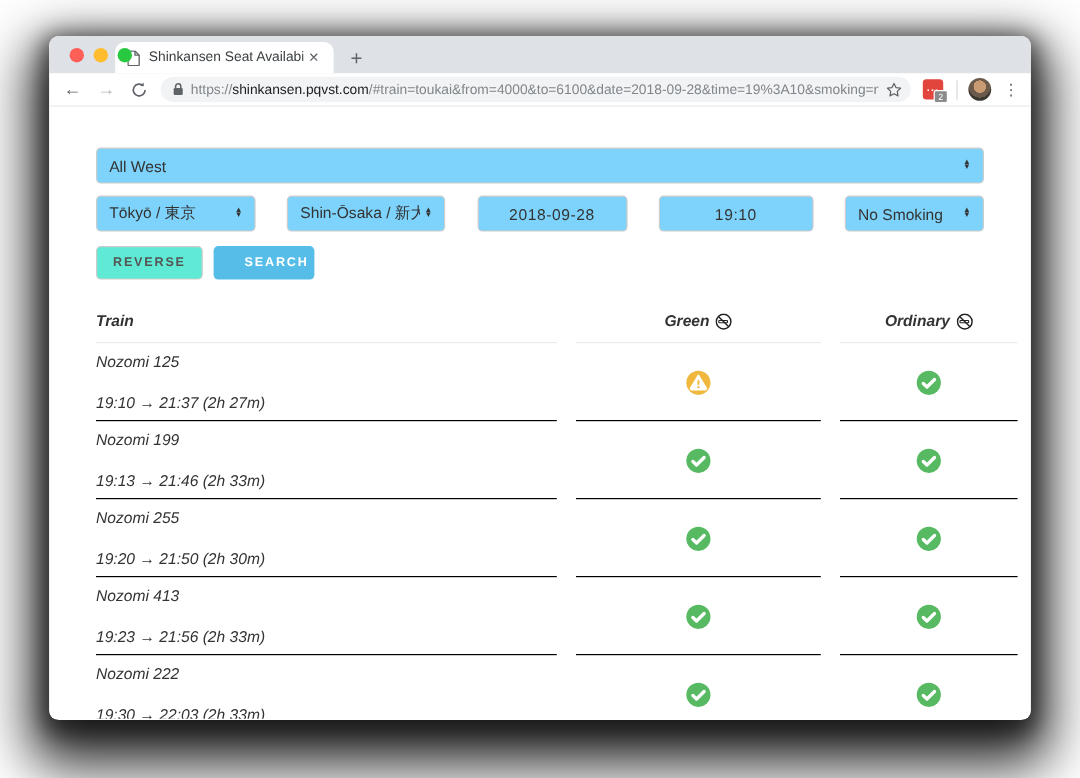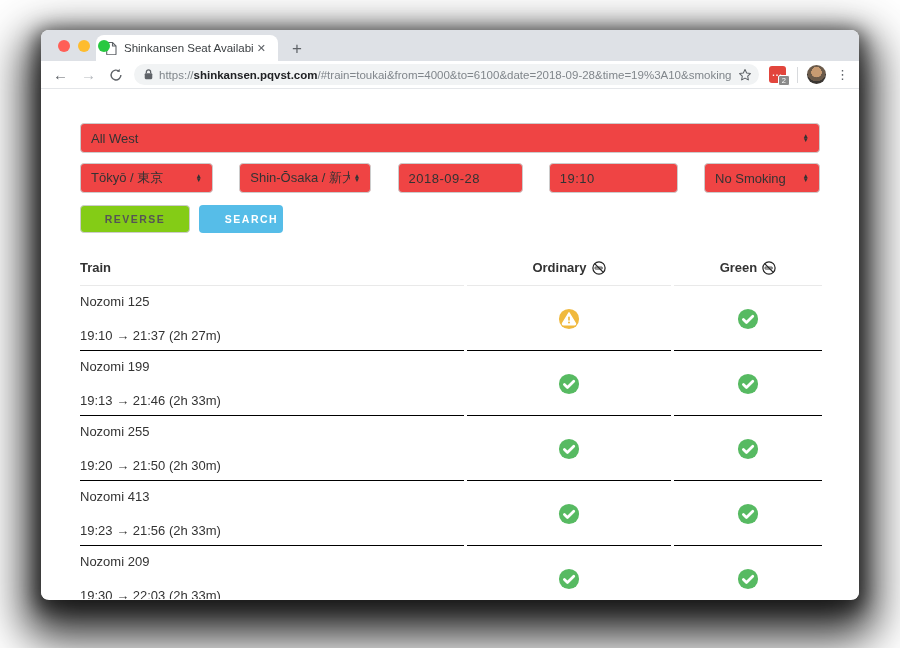--- a/index.html
+++ b/index.html
@@ -35,57 +35,57 @@
     padding: 0 10px 0 12px; border-bottom: 1px solid #e4e6e9; }
   .nav-btn { font-size: 15px; color: #5f6368; margin-right: 13px; line-height: 1; }
   .nav-btn.disabled { color: #b6b9be; }
   .reload-icon { margin-right: 11px; display: flex; }
   .omnibox {
     flex: 1; height: 21px; background: #f1f3f4; border-radius: 11px;
     display: flex; align-items: center; padding: 0 7px 0 10px; min-width: 0;
   }
   .lock-icon { display: flex; margin-right: 6px; flex: 0 0 auto; }
   .url { flex: 1; font-size: 11.5px; white-space: nowrap; overflow: hidden; color: #80868b; min-width: 0; }
-  .url .host { color: #202124; font-weight: bold; }
+  .url .host { color: #202124; font-weight: normal; }
   .star-icon { flex: 0 0 auto; margin-left: 6px; display: flex; }
   .ext-icon { position: relative; width: 17px; height: 17px; background: #e2453c; border-radius: 3px;
     margin-left: 10px; display: flex; align-items: center; justify-content: center; flex: 0 0 auto; }
   .ext-icon .dots { color: #fff; font-size: 9px; font-weight: bold; letter-spacing: 1px; line-height: 0; margin-top: -3px; }
   .ext-badge { position: absolute; right: -4px; bottom: -3px; background: #8a8a8a; color: #fff;
     font-size: 7.5px; padding: 1px 3px; border-radius: 2px; border: 1px solid #fff; line-height: 1; }
   .tb-sep { width: 1px; height: 16px; background: #d8dadd; margin: 0 9px 0 11px; }
   .avatar { width: 19px; height: 19px; border-radius: 50%; flex: 0 0 auto;
     background: radial-gradient(circle at 50% 38%, #c89b72 0 34%, #6b5a4a 35% 60%, #3a3632 61%); }
   .menu-dots { color: #5f6368; font-size: 13px; margin-left: 10px; letter-spacing: 0; }
 
   
   .content { height: 510px; overflow: hidden; padding: 34px 39px 0 39px; background: #fff; }
 
-  .ctrl { border: 1px solid #ccc; border-radius: 4px; background: #ef4444; height: 30px;
+  .ctrl { border: 1px solid #ccc; border-radius: 4px; background: #7dd3fc; height: 30px;
     display: flex; align-items: center; font-size: 13px; color: #333; padding: 0 10px; }
   .ctrl .val { flex: 1; white-space: nowrap; overflow: hidden; }
   .sel-arrows { flex: 0 0 auto; display: flex; flex-direction: column; align-items: center;
     margin-left: 4px; color: #333; }
   .sel-arrows span { font-size: 6.5px; line-height: 4.5px; }
 
   .line-select { width: 100%; }
   .form-row { display: flex; justify-content: space-between; margin-top: 10px; }
   .w-from { width: 133px; } .w-to { width: 132px; } .w-date { width: 125px; }
   .w-time { width: 129px; } .w-smoke { width: 116px; }
-  .w-date, .w-time { justify-content: flex-start; }
+  .w-date, .w-time { justify-content: center; }
   .w-date .val, .w-time .val { flex: 0 0 auto; letter-spacing: 0.5px; }
 
   .btn-row { display: flex; margin-top: 12px; gap: 9px; }
   .btn { height: 28px; border-radius: 4px; font-size: 10.5px; font-weight: bold;
     letter-spacing: 1.5px; display: flex; align-items: center; justify-content: center; }
-  .btn-reverse { width: 110px; background: #84cc16; border: 1px solid #ccc; color: #555; }
+  .btn-reverse { width: 89px; background: #5eead4; border: 1px solid #ccc; color: #555; }
   .btn-search { width: 84px; border: none; color: #fff; }
 
   .train-table { margin-top: 27px; }
-  .tgrid { display: grid; grid-template-columns: 384px 204px 148px; column-gap: 3px; }
+  .tgrid { display: grid; grid-template-columns: 384px 204px 148px; column-gap: 16px; font-style: italic; }
   .th { font-size: 13px; font-weight: bold; color: #333; padding-bottom: 10px;
     border-bottom: 1px solid #e9e9e9; display: flex; align-items: center; }
   .th.center { justify-content: center; gap: 5px; }
   .cell { border-bottom: 1px solid #000000; padding: 7px 0 6px 0; }
   .cell.icon-cell { display: flex; align-items: center; justify-content: center; }
   .train-name { font-size: 13px; color: #333; line-height: 17px; }
   .train-time { font-size: 13px; color: #333; line-height: 17px; margin-top: 17px; }
   .status-icon { width: 22px; height: 22px; display: block; }
 </style>
 </head>
@@ -186,35 +186,35 @@
 
     <div class="btn-row">
       <button class="btn btn-reverse">REVERSE</button>
       <button class="btn btn-search" style="background: rgb(86, 189, 232); padding-left: 21px;">SEARCH</button>
     </div>
 
     <div class="train-table">
       <div class="tgrid">
         <div class="th">Train</div>
         <div class="th center">
+          <span>Green</span>
+          <svg class="nosmoke" width="14" height="14" viewBox="0 0 14 14">
+              <circle cx="7" cy="7" r="6.1" fill="none" stroke="#222" stroke-width="1.2"></circle>
+              <rect x="3" y="6.1" width="7.2" height="1.9" rx="0.4" fill="none" stroke="#222" stroke-width="0.9"></rect>
+              <line x1="2.7" y1="2.7" x2="11.3" y2="11.3" stroke="#222" stroke-width="1.2"></line>
+            </svg>
+        </div>
+        <div class="th center">
           <span>Ordinary</span>
           <svg class="nosmoke" width="14" height="14" viewBox="0 0 14 14">
               <circle cx="7" cy="7" r="6.1" fill="none" stroke="#222" stroke-width="1.2"></circle>
               <rect x="3" y="6.1" width="7.2" height="1.9" rx="0.4" fill="none" stroke="#222" stroke-width="0.9"></rect>
               <line x1="2.7" y1="2.7" x2="11.3" y2="11.3" stroke="#222" stroke-width="1.2"></line>
             </svg>
         </div>
-        <div class="th center">
-          <span>Green</span>
-          <svg class="nosmoke" width="14" height="14" viewBox="0 0 14 14">
-              <circle cx="7" cy="7" r="6.1" fill="none" stroke="#222" stroke-width="1.2"></circle>
-              <rect x="3" y="6.1" width="7.2" height="1.9" rx="0.4" fill="none" stroke="#222" stroke-width="0.9"></rect>
-              <line x1="2.7" y1="2.7" x2="11.3" y2="11.3" stroke="#222" stroke-width="1.2"></line>
-            </svg>
-        </div>
       </div>
       <div id="table-body">
   <div class="tgrid">
     <div class="cell">
       <div class="train-name">Nozomi 125</div>
       <div class="train-time">19:10 → 21:37 (2h 27m)</div>
     </div>
     <div class="cell icon-cell">
               <svg class="status-icon" viewBox="0 0 24 24">
                 <circle cx="12" cy="12" r="11" fill="#f0b93e"></circle>
@@ -283,21 +283,21 @@
     <div class="cell icon-cell">
               <svg class="status-icon" viewBox="0 0 24 24">
                 <circle cx="12" cy="12" r="11" fill="#57ba62"></circle>
                 <path d="M7 12.6 l3.3 3.2 L17.2 9" fill="none" stroke="#fff" stroke-width="3" stroke-linecap="round" stroke-linejoin="round"></path>
               </svg>
             </div>
   </div>
 
   <div class="tgrid">
     <div class="cell">
-      <div class="train-name">Nozomi 209</div>
+      <div class="train-name">Nozomi 222</div>
       <div class="train-time">19:30 → 22:03 (2h 33m)</div>
     </div>
     <div class="cell icon-cell">
               <svg class="status-icon" viewBox="0 0 24 24">
                 <circle cx="12" cy="12" r="11" fill="#57ba62"></circle>
                 <path d="M7 12.6 l3.3 3.2 L17.2 9" fill="none" stroke="#fff" stroke-width="3" stroke-linecap="round" stroke-linejoin="round"></path>
               </svg>
             </div>
     <div class="cell icon-cell">
               <svg class="status-icon" viewBox="0 0 24 24">

